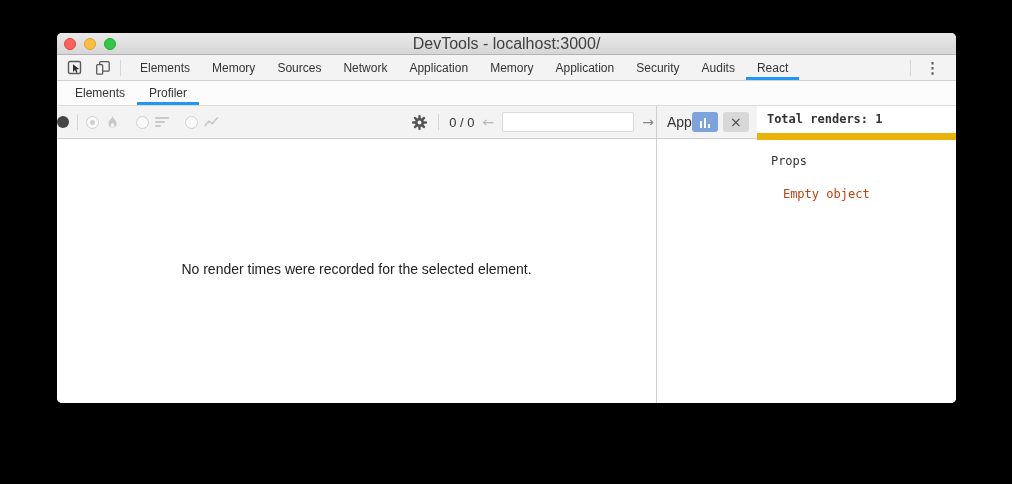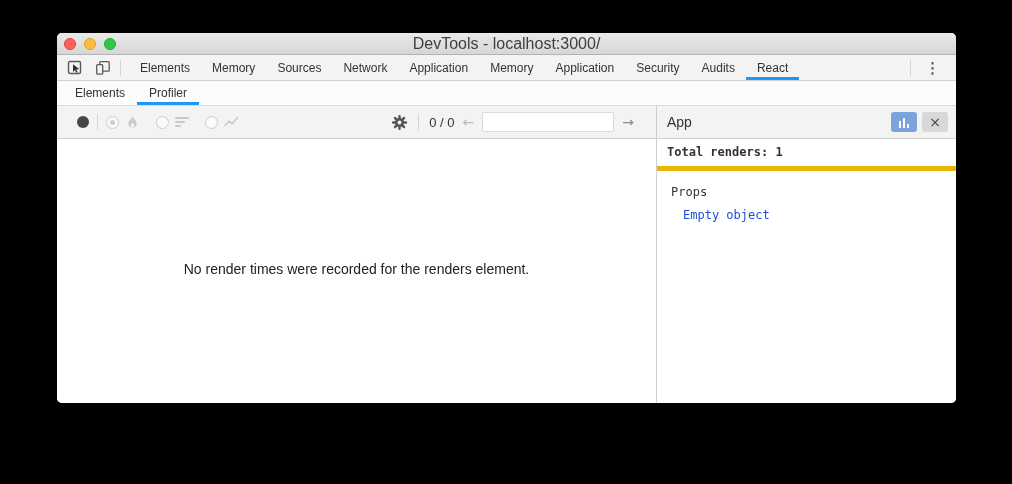--- a/index.html
+++ b/index.html
@@ -52,27 +52,27 @@
     display: flex; align-items: stretch; padding-left: 6px;
     font-size: 12px; color: #333;
   }
   .subtab { display: flex; align-items: center; padding: 3px 12px 0 12px;
     border-bottom: 3px solid transparent; cursor: pointer; }
   .subtab.active { border-bottom-color: #2196f3; }
 
   
   .main-row { flex: 1; display: flex; min-height: 0; }
   .left-pane { width: 600px; flex: 0 0 600px; display: flex; flex-direction: column; border-right: 1px solid #cfcfcf; }
-  .right-pane { flex: 1; display: flex; flex-direction: column; background: #fff; }
+  .right-pane { flex: 1; display: flex; background: #fff; }
 
   
   .toolbar {
     height: 33px; flex: 0 0 33px; background: #f3f3f3;
     border-bottom: 1px solid #d0d0d0;
-    display: flex; align-items: center; padding: 0 20px;
+    display: flex; align-items: center; padding: 0 0;
   }
   .record-dot { width: 12px; height: 12px; border-radius: 50%; background: #464646; cursor: pointer; }
   .radio { width: 13px; height: 13px; border-radius: 50%; border: 1px solid #cfcfcf;
     display: flex; align-items: center; justify-content: center; cursor: pointer; background: #fafafa; }
   .radio .dot { width: 5px; height: 5px; border-radius: 50%; background: #cfcfcf; }
   .opt-group { display: flex; align-items: center; gap: 6px; margin-right: 16px; cursor: pointer; }
   .bars { display: flex; flex-direction: column; gap: 2px; }
   .bars i { display: block; height: 2px; background: #c9c9c9; border-radius: 1px; }
   .bars i:nth-child(1) { width: 14px; } .bars i:nth-child(2) { width: 10px; } .bars i:nth-child(3) { width: 6px; }
   .toolbar-right { margin-left: auto; display: flex; align-items: center; gap: 8px; padding-right: 2px; }
@@ -109,23 +109,23 @@
     display: flex; align-items: flex-end; justify-content: center; gap: 2px;
     padding-bottom: 4px; cursor: pointer; margin-right: 5px; border: none; }
   .chart-btn i { display: block; width: 2px; background: #fff; border-radius: 0.5px; }
   .chart-btn i:nth-child(1) { height: 7px; } .chart-btn i:nth-child(2) { height: 10px; } .chart-btn i:nth-child(3) { height: 4px; }
   .close-btn { width: 26px; height: 20px; background: #d8d8d8; border-radius: 3px; border: none;
     display: flex; align-items: center; justify-content: center;
     font-size: 14px; color: #444; cursor: pointer; line-height: 1;
     font-family: "DejaVu Sans", sans-serif; }
 
   .panel-body { flex: 1; font-family: "DejaVu Sans Mono", monospace; font-size: 12px; color: #333; }
-  .renders-row { padding: 6px 10px 7px 10px; border-bottom: 5px solid #eab308; font-weight: bold; }
+  .renders-row { padding: 6px 10px 7px 10px; border-bottom: 7px solid #eab308; font-weight: bold; }
   .props-label { margin: 14px 0 0 14px; font-weight: normal; }
-  .props-value { margin: 9px 0 0 26px; color: #1d4ed8; }
+  .props-value { margin: 19px 0 0 26px; color: #c2410c; }
 
   svg { display: block; }
 </style>
 </head>
 <body>
 
 <div class="window">
 
   <div class="titlebar">
     <div class="traffic">
@@ -214,21 +214,21 @@
             <circle cx="8.5" cy="8.5" r="1.9" fill="#f3f3f3"></circle>
           </svg>
           <span class="vdiv" style="margin:0 2px"></span>
           <span class="counter">0 / 0</span>
           <span class="nav-arrow prev">←</span>
           <input class="search-input" type="text" value="" style="">
           <span class="nav-arrow next">→</span>
         </div>
       </div>
       <div class="content">
-        <div class="empty-msg">No render times were recorded for the renders element.</div>
+        <div class="empty-msg">No render times were recorded for the selected element.</div>
       </div>
     </div>
 
     <div class="right-pane">
       <div class="panel-header">
         <span class="panel-title">App</span>
         <button class="chart-btn">
           <i></i>
             <i></i>
             <i></i>

